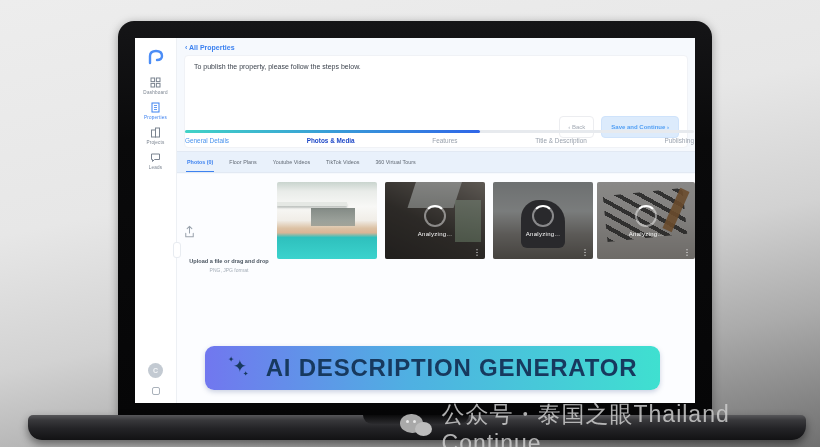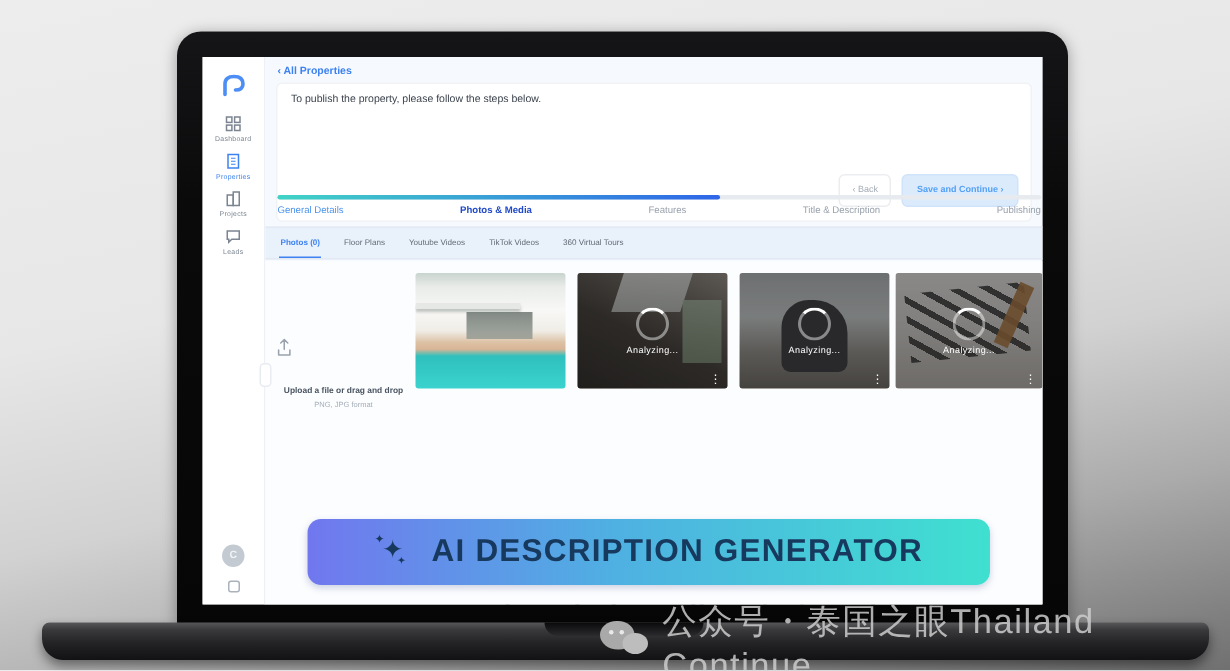--- a/index.html
+++ b/index.html
@@ -111,21 +111,21 @@
     position:absolute; left:28px; top:172px; width:455px; height:44px; border-radius:9px;
     background:linear-gradient(90deg,#7177ef 0%,#5a9bе8 40%,#3fe0d0 100%);
     background:linear-gradient(90deg,#7177ef 0%,#4fb0e2 45%,#3fe0d0 100%);
     display:flex; align-items:center; justify-content:center; gap:12px;
     box-shadow:0 2px 5px rgba(60,80,140,.25);
   }
   .sparkle{ position:relative; width:26px; height:26px; color:#17395e; }
   .sp-main{ position:absolute; left:5px; top:1px; font-size:17px; }
   .sp-s1{ position:absolute; left:0; top:0; font-size:8px; }
   .sp-s2{ position:absolute; left:15px; top:15px; font-size:7px; }
-  .banner-text{ font-size:21px; font-weight:800; letter-spacing:.8px; color:#17395e; }
+  .banner-text{ font-size:24px; font-weight:800; letter-spacing:.8px; color:#17395e; }
 
   .caption{
     position:absolute; left:0; right:0; top:226px; text-align:center;
     font-size:19.5px; font-weight:800; color:#1d2b4f; letter-spacing:.2px;
     text-shadow:0 1px 0 rgba(255,255,255,.7);
   }
 
   
   .wm-wechat{
     position:absolute; left:400px; top:399px; display:flex; align-items:center; gap:9px;

